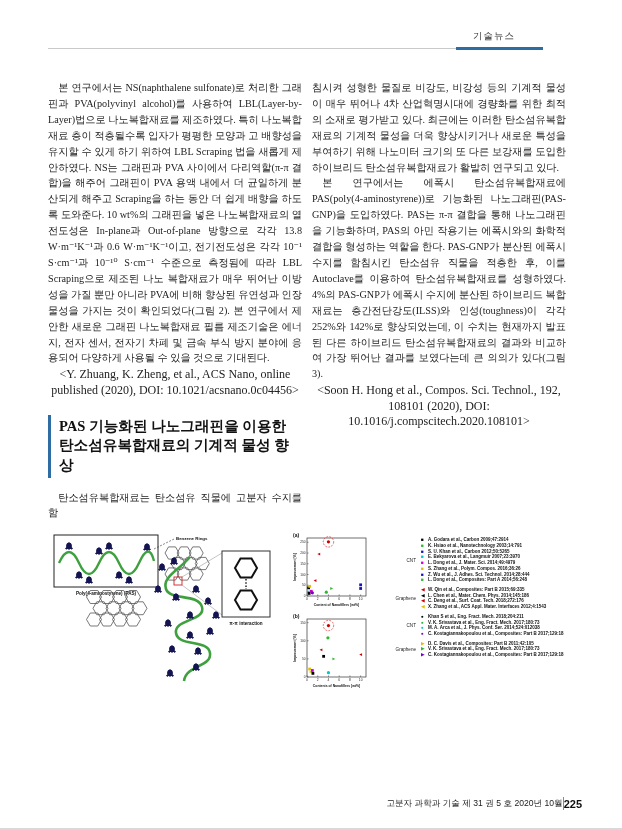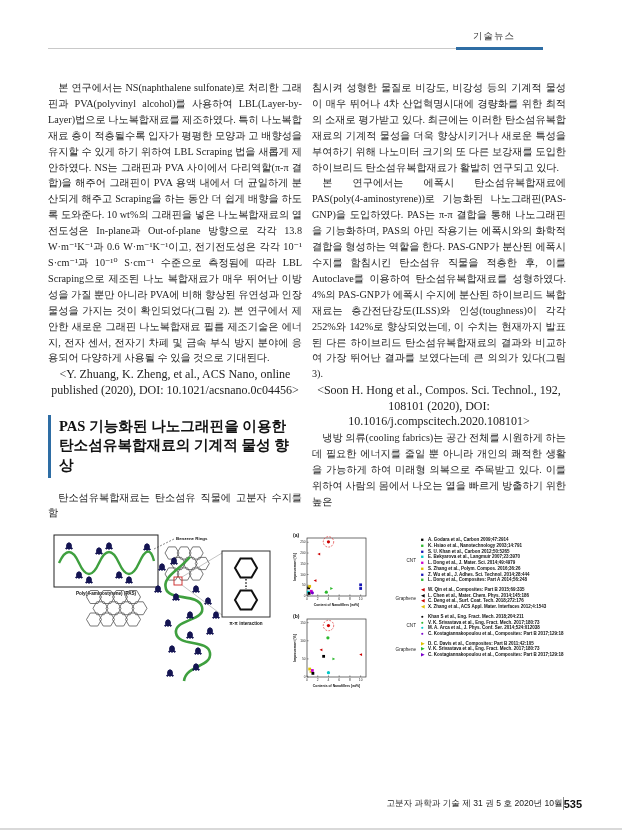--- a/index.html
+++ b/index.html
@@ -92,21 +92,20 @@
       <h2 class="sec-title">
         <span>PAS 기능화된 나노그래핀을 이용한 탄소섬유복합재료의 기계적 물성 향상</span>
       </h2>
       <p class="body-p indent">탄소섬유복합재료는 탄소섬유 직물에 고분자 수지를 함</p>
     </section>
 
     <section class="col">
       <p class="body-p">침시켜 성형한 물질로 비강도, 비강성 등의 기계적 물성이 매우 뛰어나 4차 산업혁명시대에 경량화를 위한 최적의 소재로 평가받고 있다. 최근에는 이러한 탄소섬유복합재료의 기계적 물성을 더욱 향상시키거나 새로운 특성을 부여하기 위해 나노미터 크기의 또 다른 보강재를 도입한 하이브리드 탄소섬유복합재료가 활발히 연구되고 있다.</p>
       <p class="body-p indent">본 연구에서는 에폭시 탄소섬유복합재료에 PAS(poly(4-aminostyrene))로 기능화된 나노그래핀(PAS-GNP)을 도입하였다. PAS는 π-π 결합을 통해 나노그래핀을 기능화하며, PAS의 아민 작용기는 에폭시와의 화학적 결합을 형성하는 역할을 한다. PAS-GNP가 분산된 에폭시 수지를 함침시킨 탄소섬유 직물을 적층한 후, 이를 Autoclave를 이용하여 탄소섬유복합재료를 성형하였다. 4%의 PAS-GNP가 에폭시 수지에 분산된 하이브리드 복합재료는 층간전단강도(ILSS)와 인성(toughness)이 각각 252%와 142%로 향상되었는데, 이 수치는 현재까지 발표된 다른 하이브리드 탄소섬유복합재료의 결과와 비교하여 가장 뛰어난 결과를 보였다는데 큰 의의가 있다(그림 3).</p>
       <p class="cite">&lt;Soon H. Hong et al., Compos. Sci. Technol., 192, 108101 (2020), DOI: 10.1016/j.compscitech.2020.108101&gt;</p>
-      <p class="body-p indent">냉방 의류(cooling fabrics)는 공간 전체를 시원하게 하는 데 필요한 에너지를 줄일 뿐 아니라 개인의 쾌적한 생활을 가능하게 하여 미래형 의복으로 주목받고 있다. 이를 위하여 사람의 몸에서 나오는 열을 빠르게 방출하기 위한 높은</p>
     </section>
   </main>
 
   <figure class="fig">
     <div class="fig-row">
 
       <svg class="art" width="228" height="158" viewBox="0 0 228 158">
 
         <rect x="4" y="4" width="104" height="52" fill="#ffffff" stroke="#222" stroke-width="1"></rect>
         <path d="M9,32 Q19,10 29,32 T49,32 T69,32 T89,32 T104,30" fill="none" stroke="#3fa03f" stroke-width="2.4"></path>
@@ -411,15 +410,15 @@
             </div>
           </div>
         </div>
     </div>
 
   </figure>
 
   <footer class="ftr">
     <span class="ftr-journal">고분자 과학과 기술 제 31 권 5 호 2020년 10월</span>
     <span class="ftr-div"></span>
-    <b class="ftr-page">535</b>
+    <b class="ftr-page">225</b>
   </footer>
 </div>
 
 </body></html>

